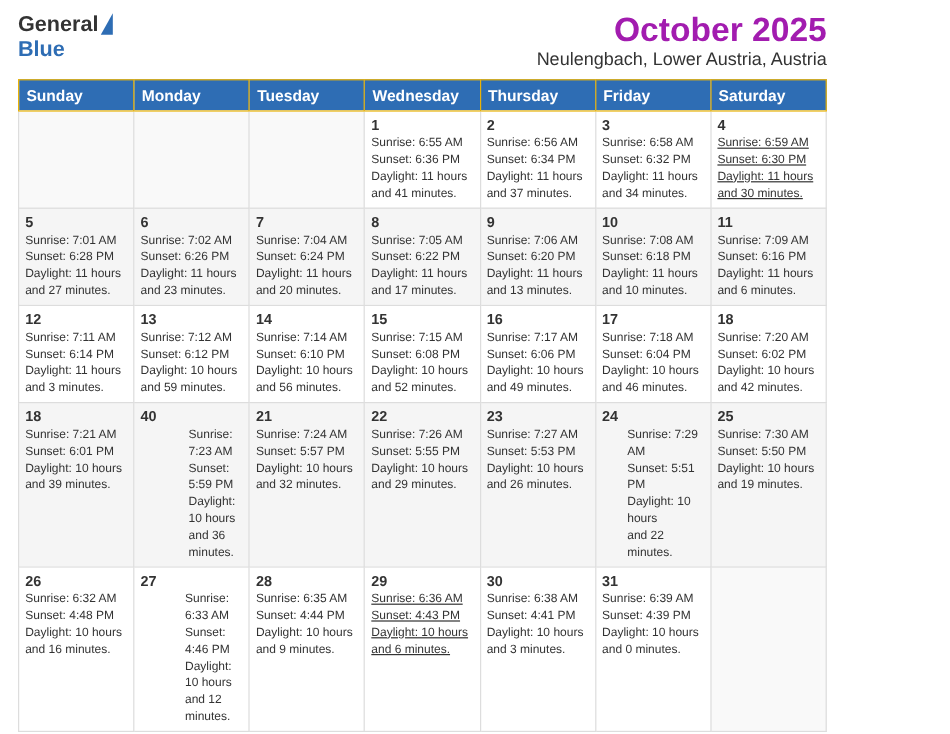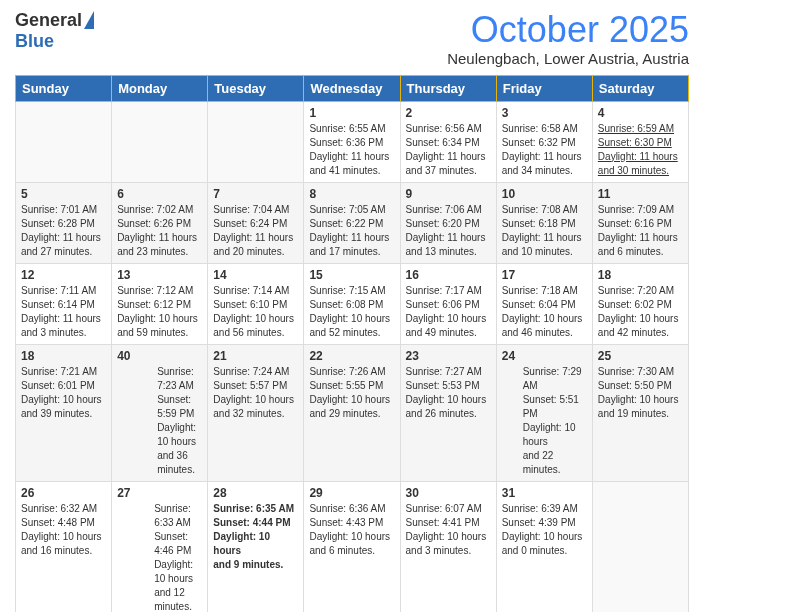--- a/index.html
+++ b/index.html
@@ -46,23 +46,23 @@
       height: 0;
       border-left: 10px solid transparent;
       border-bottom: 18px solid #2e6db4;
       margin-left: 2px;
       margin-bottom: 2px;
     }
     .title-area {
       text-align: right;
     }
     .month-title {
-      font-size: 36px;
-      font-weight: normal;
-      color: #3b82f6;
+      font-size: 28px;
+      font-weight: bold;
+      color: #a21caf;
       line-height: 1.1;
     }
     .location-title {
       font-size: 15px;
       color: #333;
       font-weight: normal;
     }
     .calendar {
       width: 100%;
       border-collapse: collapse;
@@ -331,35 +331,35 @@
           </td>
           <td>
             <span class="day-num">27</span>
             <div class="day-info" style="white-space: pre-line; margin-left: 37px;">Sunrise: 6:33 AM
 Sunset: 4:46 PM
 Daylight: 10 hours
 and 12 minutes.</div>
           </td>
           <td>
             <span class="day-num">28</span>
-            <div class="day-info" style="white-space: pre-line; font-weight: bold;">Sunrise: 6:35 AM
+            <div class="day-info" style="white-space: pre-line;">Sunrise: 6:35 AM
 Sunset: 4:44 PM
 Daylight: 10 hours
 and 9 minutes.</div>
           </td>
           <td>
             <span class="day-num">29</span>
-            <div class="day-info" style="white-space: pre-line;">Sunrise: 6:36 AM
+            <div class="day-info" style="white-space: pre-line; text-decoration: underline;">Sunrise: 6:36 AM
 Sunset: 4:43 PM
 Daylight: 10 hours
 and 6 minutes.</div>
           </td>
           <td>
             <span class="day-num">30</span>
-            <div class="day-info" style="white-space: pre-line;">Sunrise: 6:07 AM
+            <div class="day-info" style="white-space: pre-line;">Sunrise: 6:38 AM
 Sunset: 4:41 PM
 Daylight: 10 hours
 and 3 minutes.</div>
           </td>
           <td>
             <span class="day-num">31</span>
             <div class="day-info" style="white-space: pre-line;">Sunrise: 6:39 AM
 Sunset: 4:39 PM
 Daylight: 10 hours
 and 0 minutes.</div>

